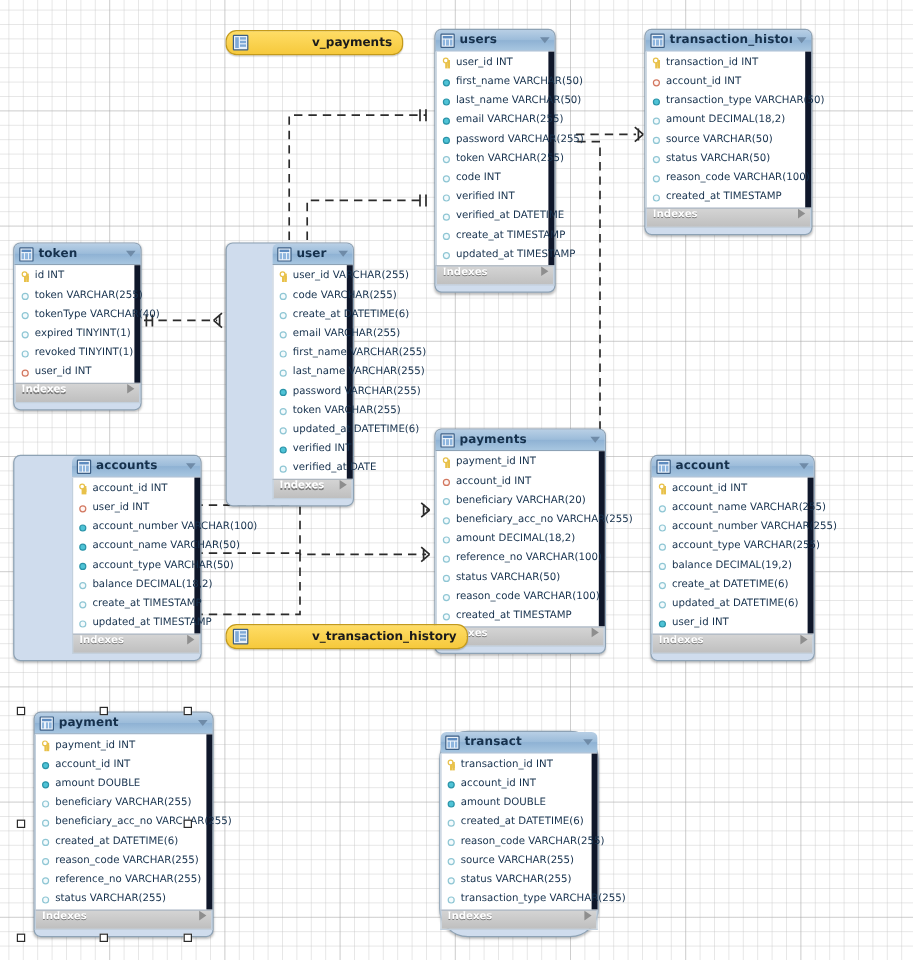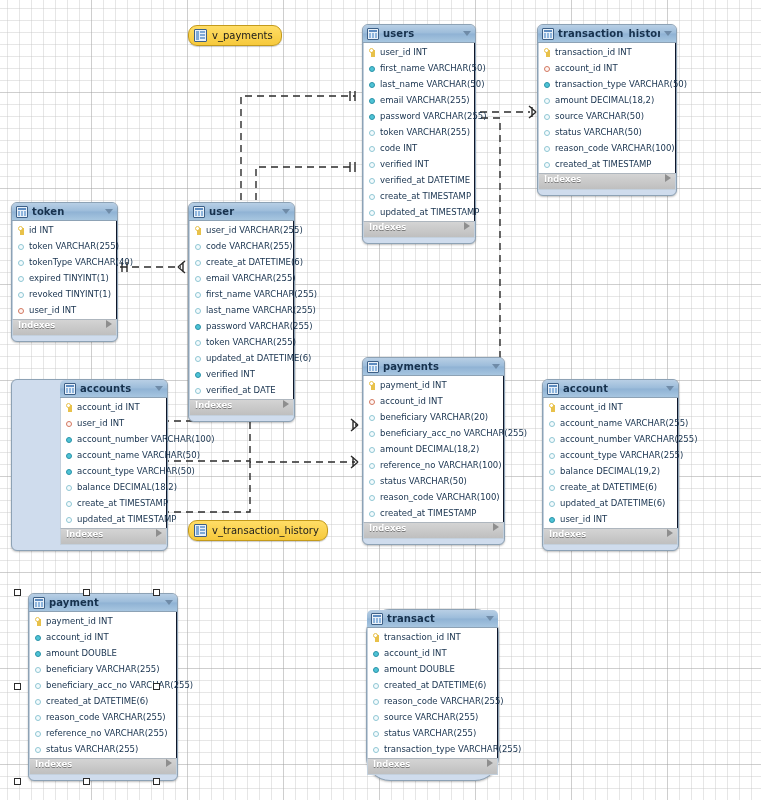--- a/index.html
+++ b/index.html
@@ -54,21 +54,21 @@
       linear-gradient(to right,#8fb6de 0 2px,transparent 2px 3px,#8fb6de 3px 5px,transparent 5px 6px,#8fb6de 6px 8px);
   }
   .tbl .hdr .ttl{flex:1 1 auto;white-space:nowrap;overflow:hidden;letter-spacing:.1px;}
   .tbl .hdr .caret{
     flex:0 0 auto;width:0;height:0;margin-left:4px;
     border-left:4px solid transparent;border-right:4px solid transparent;
     border-top:5px solid #6f8ba8;
   }
   .tbl .cols{
     background:#ffffff;
-    border-left:1px solid #c3d0dd;border-right:1px solid #0f172a;
+    border-left:1px solid #c3d0dd;border-right:5px solid #0f172a;
     padding:1px 0 1px 0;
   }
   .tbl .col{
     height:16px;display:flex;align-items:center;
     font-size:8.5px;color:#16314d;white-space:nowrap;
     padding-left:4px;
   }
   .tbl .col .ic{width:9px;height:9px;margin-right:3px;flex:0 0 auto;position:relative;}
 
   
@@ -115,23 +115,24 @@
     position:absolute;width:7px;height:7px;background:#ffffff;
     border:1px solid #2b2b2b;box-sizing:border-box;z-index:40;
   }
 
   
   .view{
     position:absolute;display:inline-flex;align-items:center;
     height:19px;padding:0 8px 0 5px;
     background:linear-gradient(to bottom,#ffdd66 0%,#f6c93c 100%);
     border:1px solid #c39a1c;border-radius:9px;
-    font-size:10px;font-weight:normal;color:#1b1b1b;
+    font-size:10px;font-weight:bold;color:#1b1b1b;
     box-shadow:0 1px 1px rgba(0,0,0,.2);
     white-space:nowrap;
+    gap:48px;
   }
   .view .vicon{
     width:11px;height:11px;margin-right:5px;flex:0 0 auto;
     border:1px solid #3c5f86;background:#e9f1f9;border-radius:1px;position:relative;
   }
   .view .vicon:before{content:"";position:absolute;left:1px;top:1px;width:3px;bottom:1px;background:#7fa9d6;}
   .view .vicon:after{content:"";position:absolute;left:5px;top:1px;right:1px;height:2px;background:#7fa9d6;
     box-shadow:0 3px 0 0 #7fa9d6,0 6px 0 0 #7fa9d6;}
 </style>
 </head>
@@ -173,21 +174,21 @@
 
       <path d="M152,416 L152,426 M157,416 L157,426"></path>
       <path d="M157,456 L157,466 M152,461 L159,455 M152,461 L159,467"></path>
       <path d="M152,507 L152,517 M157,507 L157,517"></path>
 
       <path d="M353,457 L353,467 M358,462 L351,456 M358,462 L351,468"></path>
     </g>
   </svg>
 
   <div id="figures">
-      <div class="tbl" style="left: 362px; top: 24px; width: 114px;">
+      <div class="tbl" style="left: 362px; top: 24px; width: 101px;">
         <div class="hdr">
           <span class="tblicon"></span>
           <span class="ttl">users</span>
           <span class="caret"></span>
         </div>
         <div class="cols">
           <div class="col">
             <span class="ic pk"></span>
             <span>user_id INT</span>
           </div>
@@ -312,21 +313,21 @@
           <div class="col">
             <span class="ic fk"></span>
             <span>user_id INT</span>
           </div>
         </div>
         <div class="idx">
           <span class="lbl">Indexes</span>
           <span class="arw"></span>
         </div>
       </div>
-      <div class="tbl" style="left: 188px; top: 202px; width: 107px;">
+      <div class="tbl" style="left: 188px; top: 202px; width: 107px; padding-left: 38px;">
         <div class="hdr">
           <span class="tblicon"></span>
           <span class="ttl">user</span>
           <span class="caret"></span>
         </div>
         <div class="cols">
           <div class="col">
             <span class="ic pk"></span>
             <span>user_id VARCHAR(255)</span>
           </div>

